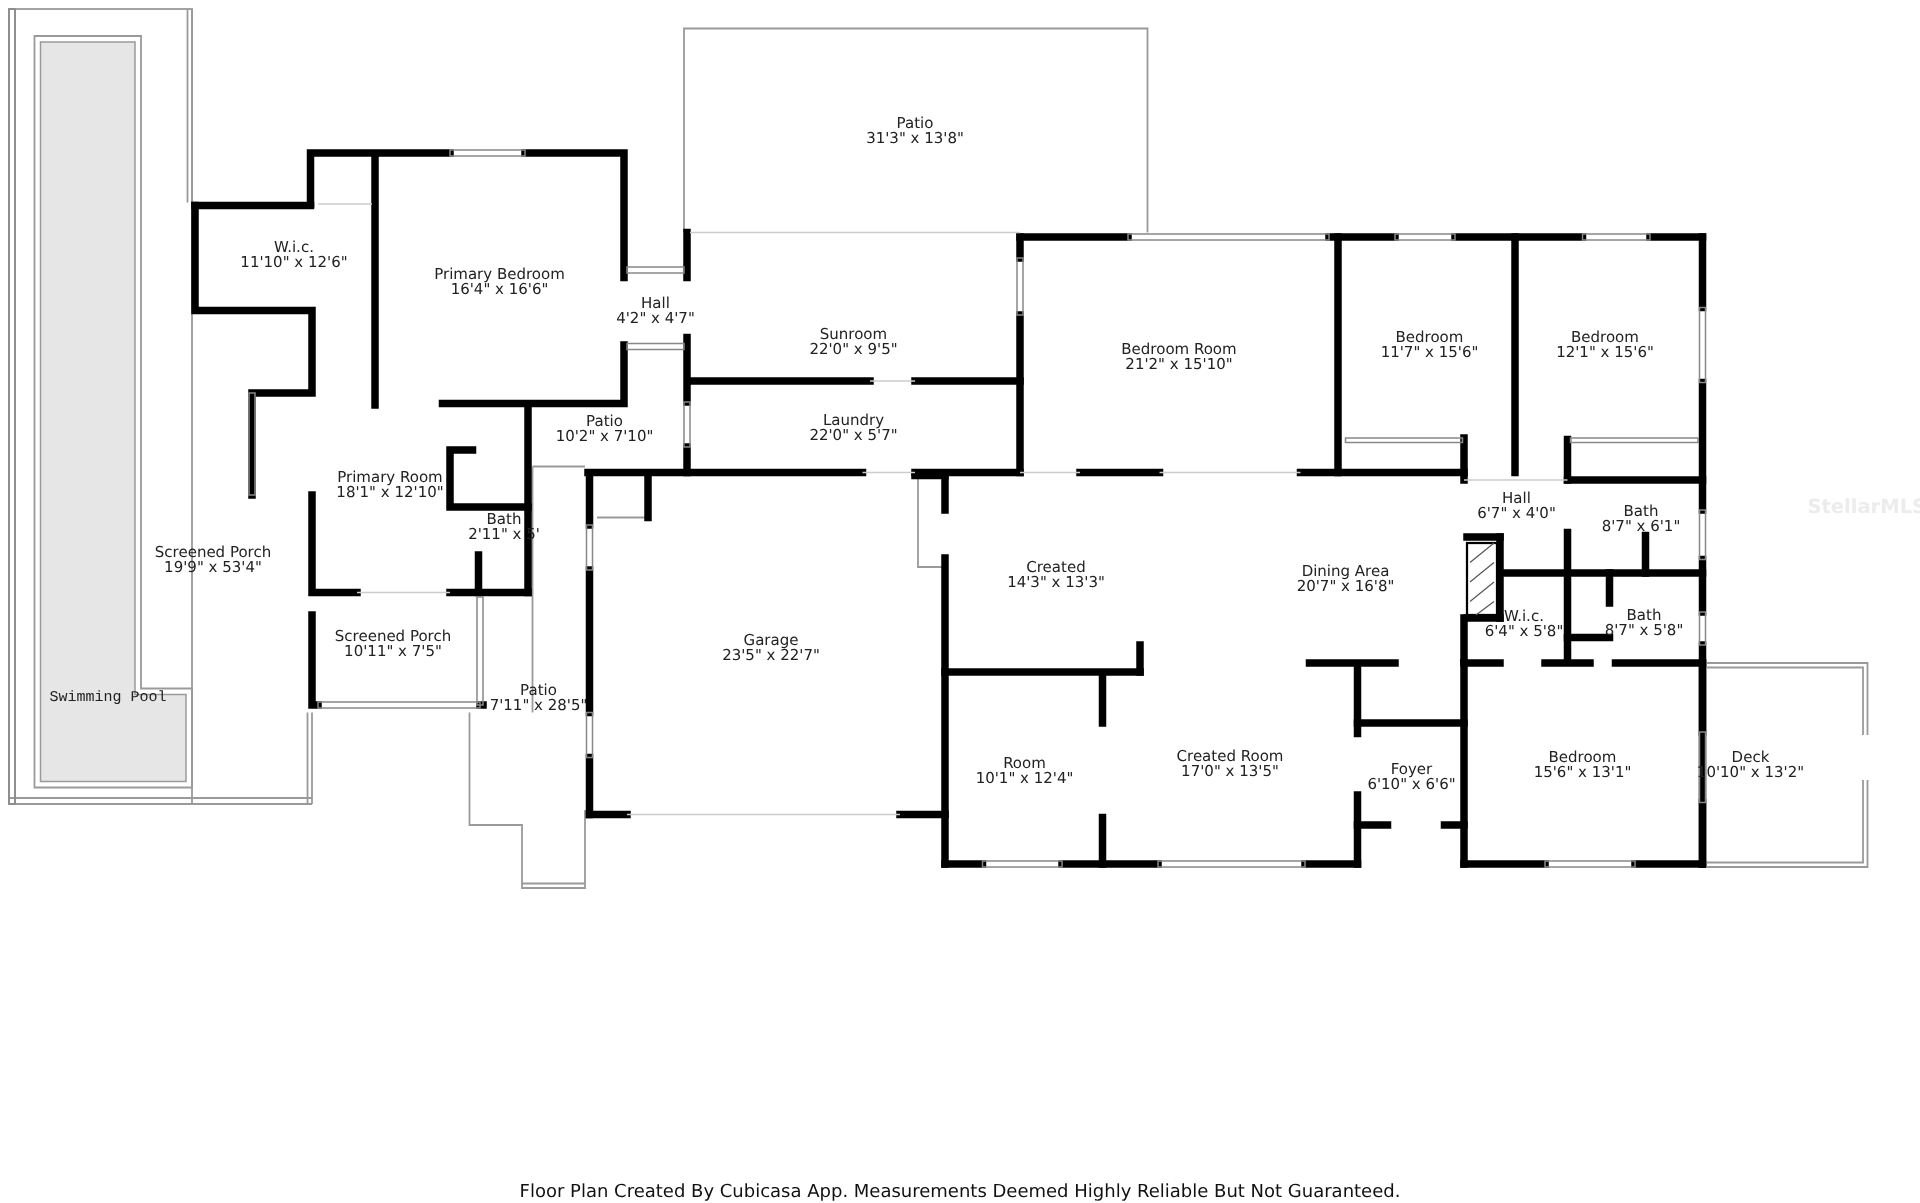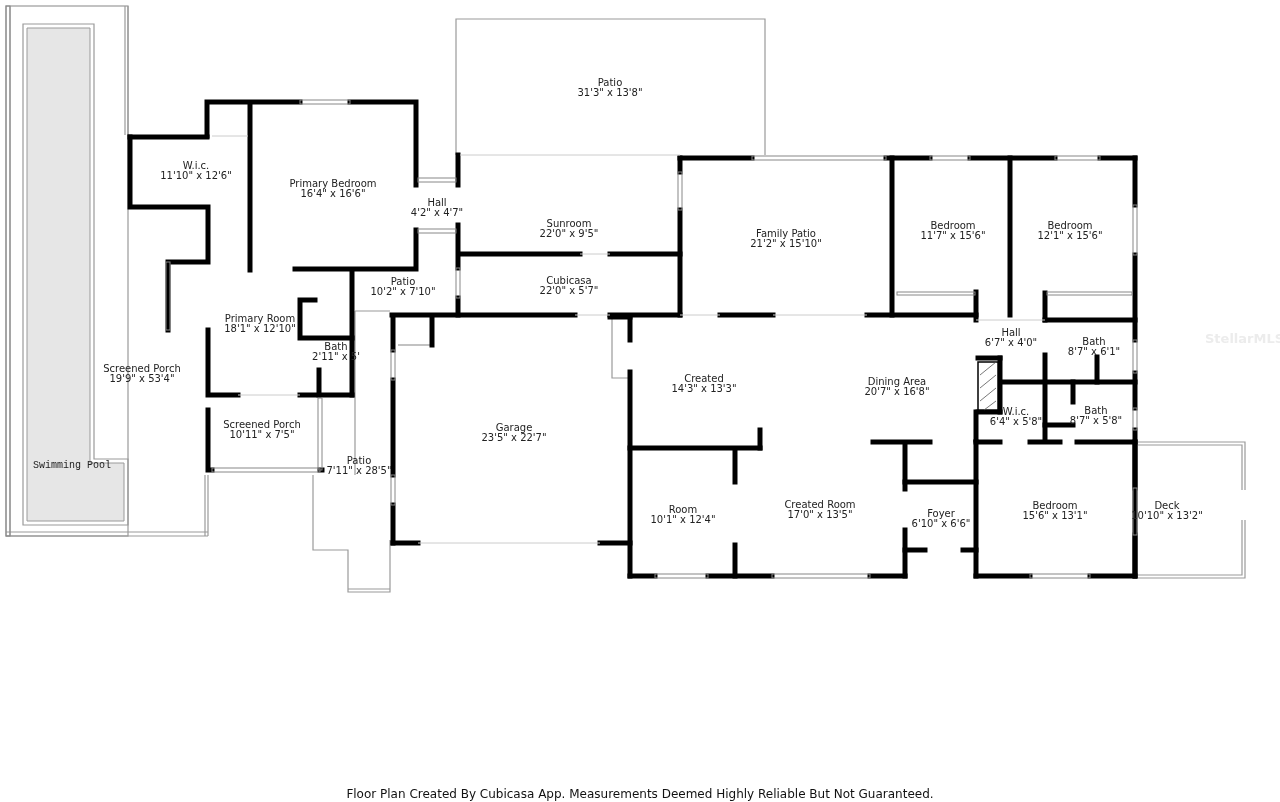--- a/index.html
+++ b/index.html
@@ -197,37 +197,37 @@
 </div>
 <div class="lbl" style="left:437px; top:208px;">
   <span>Hall</span>
   <span class="dim">4'2" x 4'7"</span>
 </div>
 <div class="lbl" style="left:569px; top:209px;margin-top:20px;">
   <span>Sunroom</span>
   <span class="dim">22'0" x 9'5"</span>
 </div>
 <div class="lbl" style="left:786px; top:239px;">
-  <span>Family Patio</span>
+  <span>Bedroom Room</span>
   <span class="dim">21'2" x 15'10"</span>
 </div>
 <div class="lbl" style="left:953px; top:231px;">
   <span>Bedroom</span>
   <span class="dim">11'7" x 15'6"</span>
 </div>
 <div class="lbl" style="left:1070px; top:231px;">
   <span>Bedroom</span>
   <span class="dim">12'1" x 15'6"</span>
 </div>
 <div class="lbl" style="left:403px; top:287px;">
   <span>Patio</span>
   <span class="dim">10'2" x 7'10"</span>
 </div>
 <div class="lbl" style="left:569px; top:286px;">
-  <span>Cubicasa</span>
+  <span>Laundry</span>
   <span class="dim">22'0" x 5'7"</span>
 </div>
 <div class="lbl" style="left:260px; top:324px;">
   <span>Primary Room</span>
   <span class="dim">18'1" x 12'10"</span>
 </div>
 <div class="lbl" style="left:336px; top:352px;">
   <span>Bath</span>
   <span class="dim">2'11" x 5'</span>
 </div>

